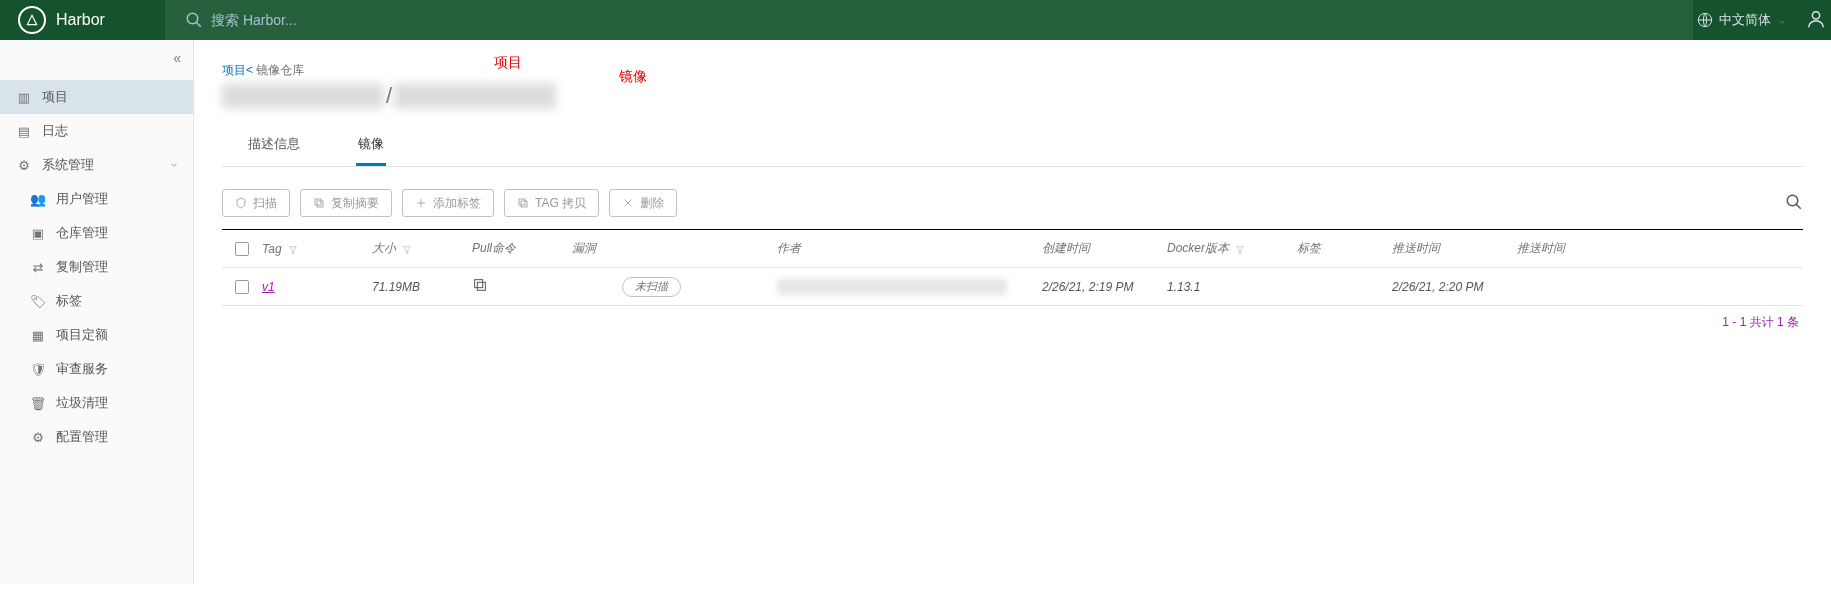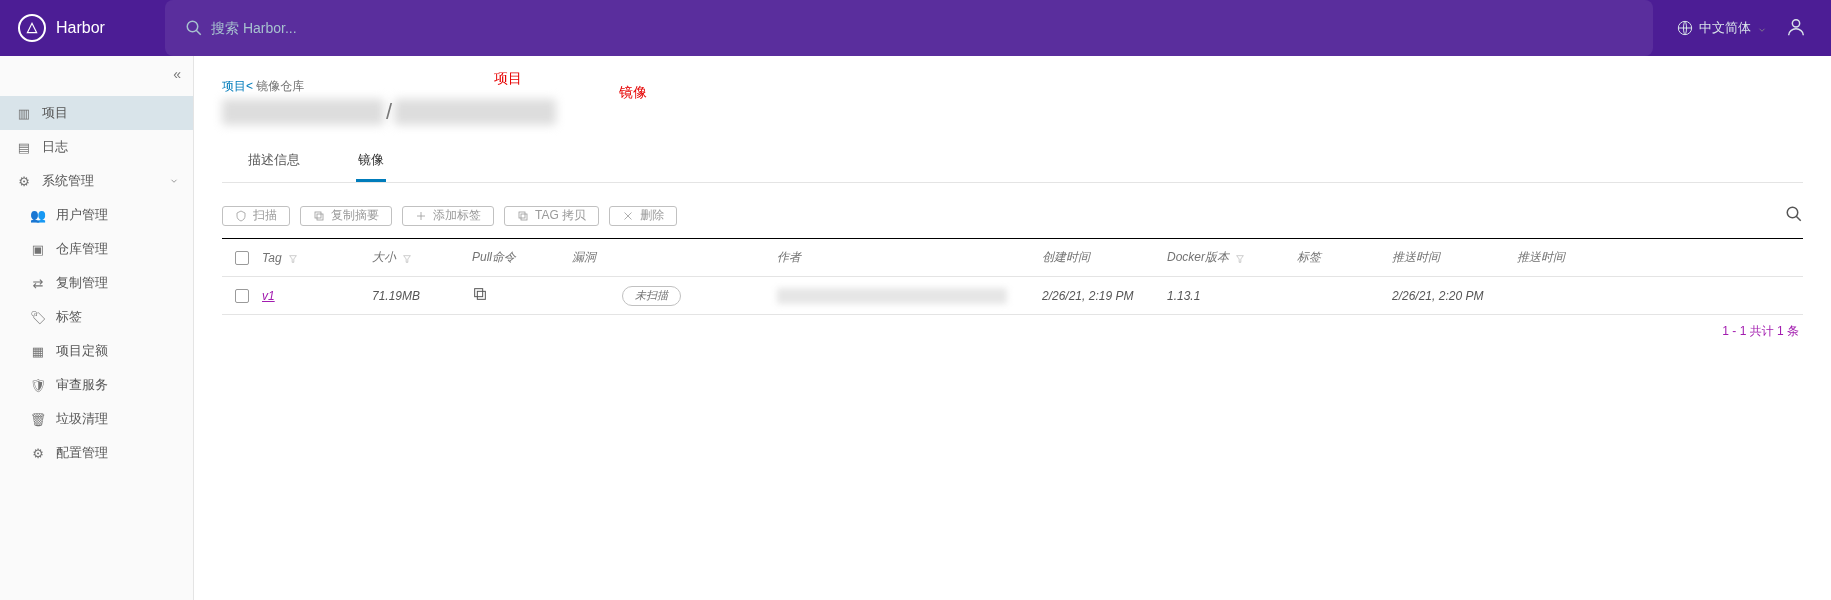--- a/index.html
+++ b/index.html
@@ -1,28 +1,28 @@
 <!DOCTYPE html>
 <html><head>
 <meta charset="utf-8">
 <style>
   * { box-sizing: border-box; margin: 0; padding: 0; font-family: "Helvetica Neue", Arial, sans-serif; }
   body { width: 1831px; height: 600px; overflow: hidden; background: #fff; color: #565656; font-size: 13px; }
 
   
-  .header { display: flex; align-items: center; height: 56px; background: #4c1d95; color: #fff; }
+  .header { display: flex; align-items: center; height: 40px; background: #14532d; color: #fff; }
   .logo-area { display: flex; align-items: center; padding-left: 18px; width: 165px; }
   .logo-icon { width: 28px; height: 28px; border-radius: 50%; border: 2px solid #fff; display:flex; align-items:center; justify-content:center; margin-right: 10px; }
   .logo-icon svg { width: 14px; height: 14px; fill: #fff; }
   .app-name { font-size: 16px; font-weight: 400; }
   .search-wrap { flex: 1; display:flex; align-items:center; background: rgba(255,255,255,0.08); height: 56px; padding-left: 20px; border-radius: 8px; }
   .search-wrap svg { width: 18px; height: 18px; stroke: #a7c1cf; fill:none; stroke-width:2; margin-right: 8px; }
   .search-input { background: transparent; border: none; outline: none; color: #fff; font-size: 14px; width: 300px; }
   .search-input::placeholder { color: #a7c1cf; }
-  .hdr-right { display:flex; align-items:center; gap: 18px; padding: 0 24px; }
+  .hdr-right { display:flex; align-items:center; gap: 18px; padding: 0 4px; }
   .lang-sel { display:flex; align-items:center; gap:6px; color:#d9e4ea; font-size:13px; cursor:pointer; }
   .lang-sel svg.globe { width:16px; height:16px; stroke:#d9e4ea; fill:none; stroke-width:1.5; }
   .lang-sel .chev { width:10px; height:10px; }
   .user-icon svg { width:22px; height:22px; stroke:#d9e4ea; fill:none; stroke-width:1.6; }
 
   
   .layout { display:flex; height: calc(100% - 56px); }
   .sidebar { width: 194px; background:#fafafa; border-right:1px solid #e4e4e4; position:relative; padding-top: 40px; }
   .collapse-btn { position:absolute; top:10px; right:12px; font-size:14px; color:#777; cursor:pointer; }
   .nav-item, .nav-sub { display:flex; align-items:center; height:34px; padding-left:16px; font-size:13px; color:#565656; cursor:pointer; }
@@ -42,21 +42,21 @@
   .blur { filter: blur(5px); background:#ddd; color:#ddd; border-radius:3px; padding:0 4px; }
   .ann { position:absolute; color:#e60000; font-size:14px; }
   .ann1 { left:300px; top:14px; }
   .ann2 { left:425px; top:28px; }
 
   .tabs { display:flex; border-bottom:1px solid #e4e4e4; margin-top:18px; }
   .tab { padding:8px 2px 10px; margin-right:30px; font-size:13px; color:#565656; cursor:pointer;margin-left:24px; }
   .tab.active { color:#313131; border-bottom:3px solid #007cbb; font-weight:500; }
 
   .toolbar { display:flex; align-items:center; gap:10px; margin-top:22px; margin-bottom:12px; }
-  .btn { display:inline-flex; align-items:center; gap:6px; height:20px; padding:0 12px; border:1px solid #c1c1c1; border-radius:3px; font-size:12px; color:#9a9a9a; background:#fff; cursor:not-allowed; }
+  .btn { display:inline-flex; align-items:center; gap:6px; height:28px; padding:0 12px; border:1px solid #c1c1c1; border-radius:3px; font-size:12px; color:#9a9a9a; background:#fff; cursor:not-allowed; }
   .btn svg { width:12px; height:12px; stroke:#9a9a9a; fill:none; stroke-width:1.6; }
   .tb-search { margin-left:auto; }
   .tb-search svg { width:18px; height:18px; stroke:#565656; fill:none; stroke-width:2; cursor:pointer; }
 
   
   .table { border-top:1px solid #000000;font-style:italic; }
   .thead, .trow { display:grid; grid-template-columns: 40px 110px 100px 100px 205px 265px 125px 130px 95px 125px 80px; align-items:center; height:38px; font-size:12px; color:#565656; border-bottom:1px solid #e4e4e4; }
   .thead { color:#737373; font-size:12px; }
   .th { display:flex; align-items:center; gap:6px; }
   .th .filter { width:10px; height:10px; display:inline-block; }

